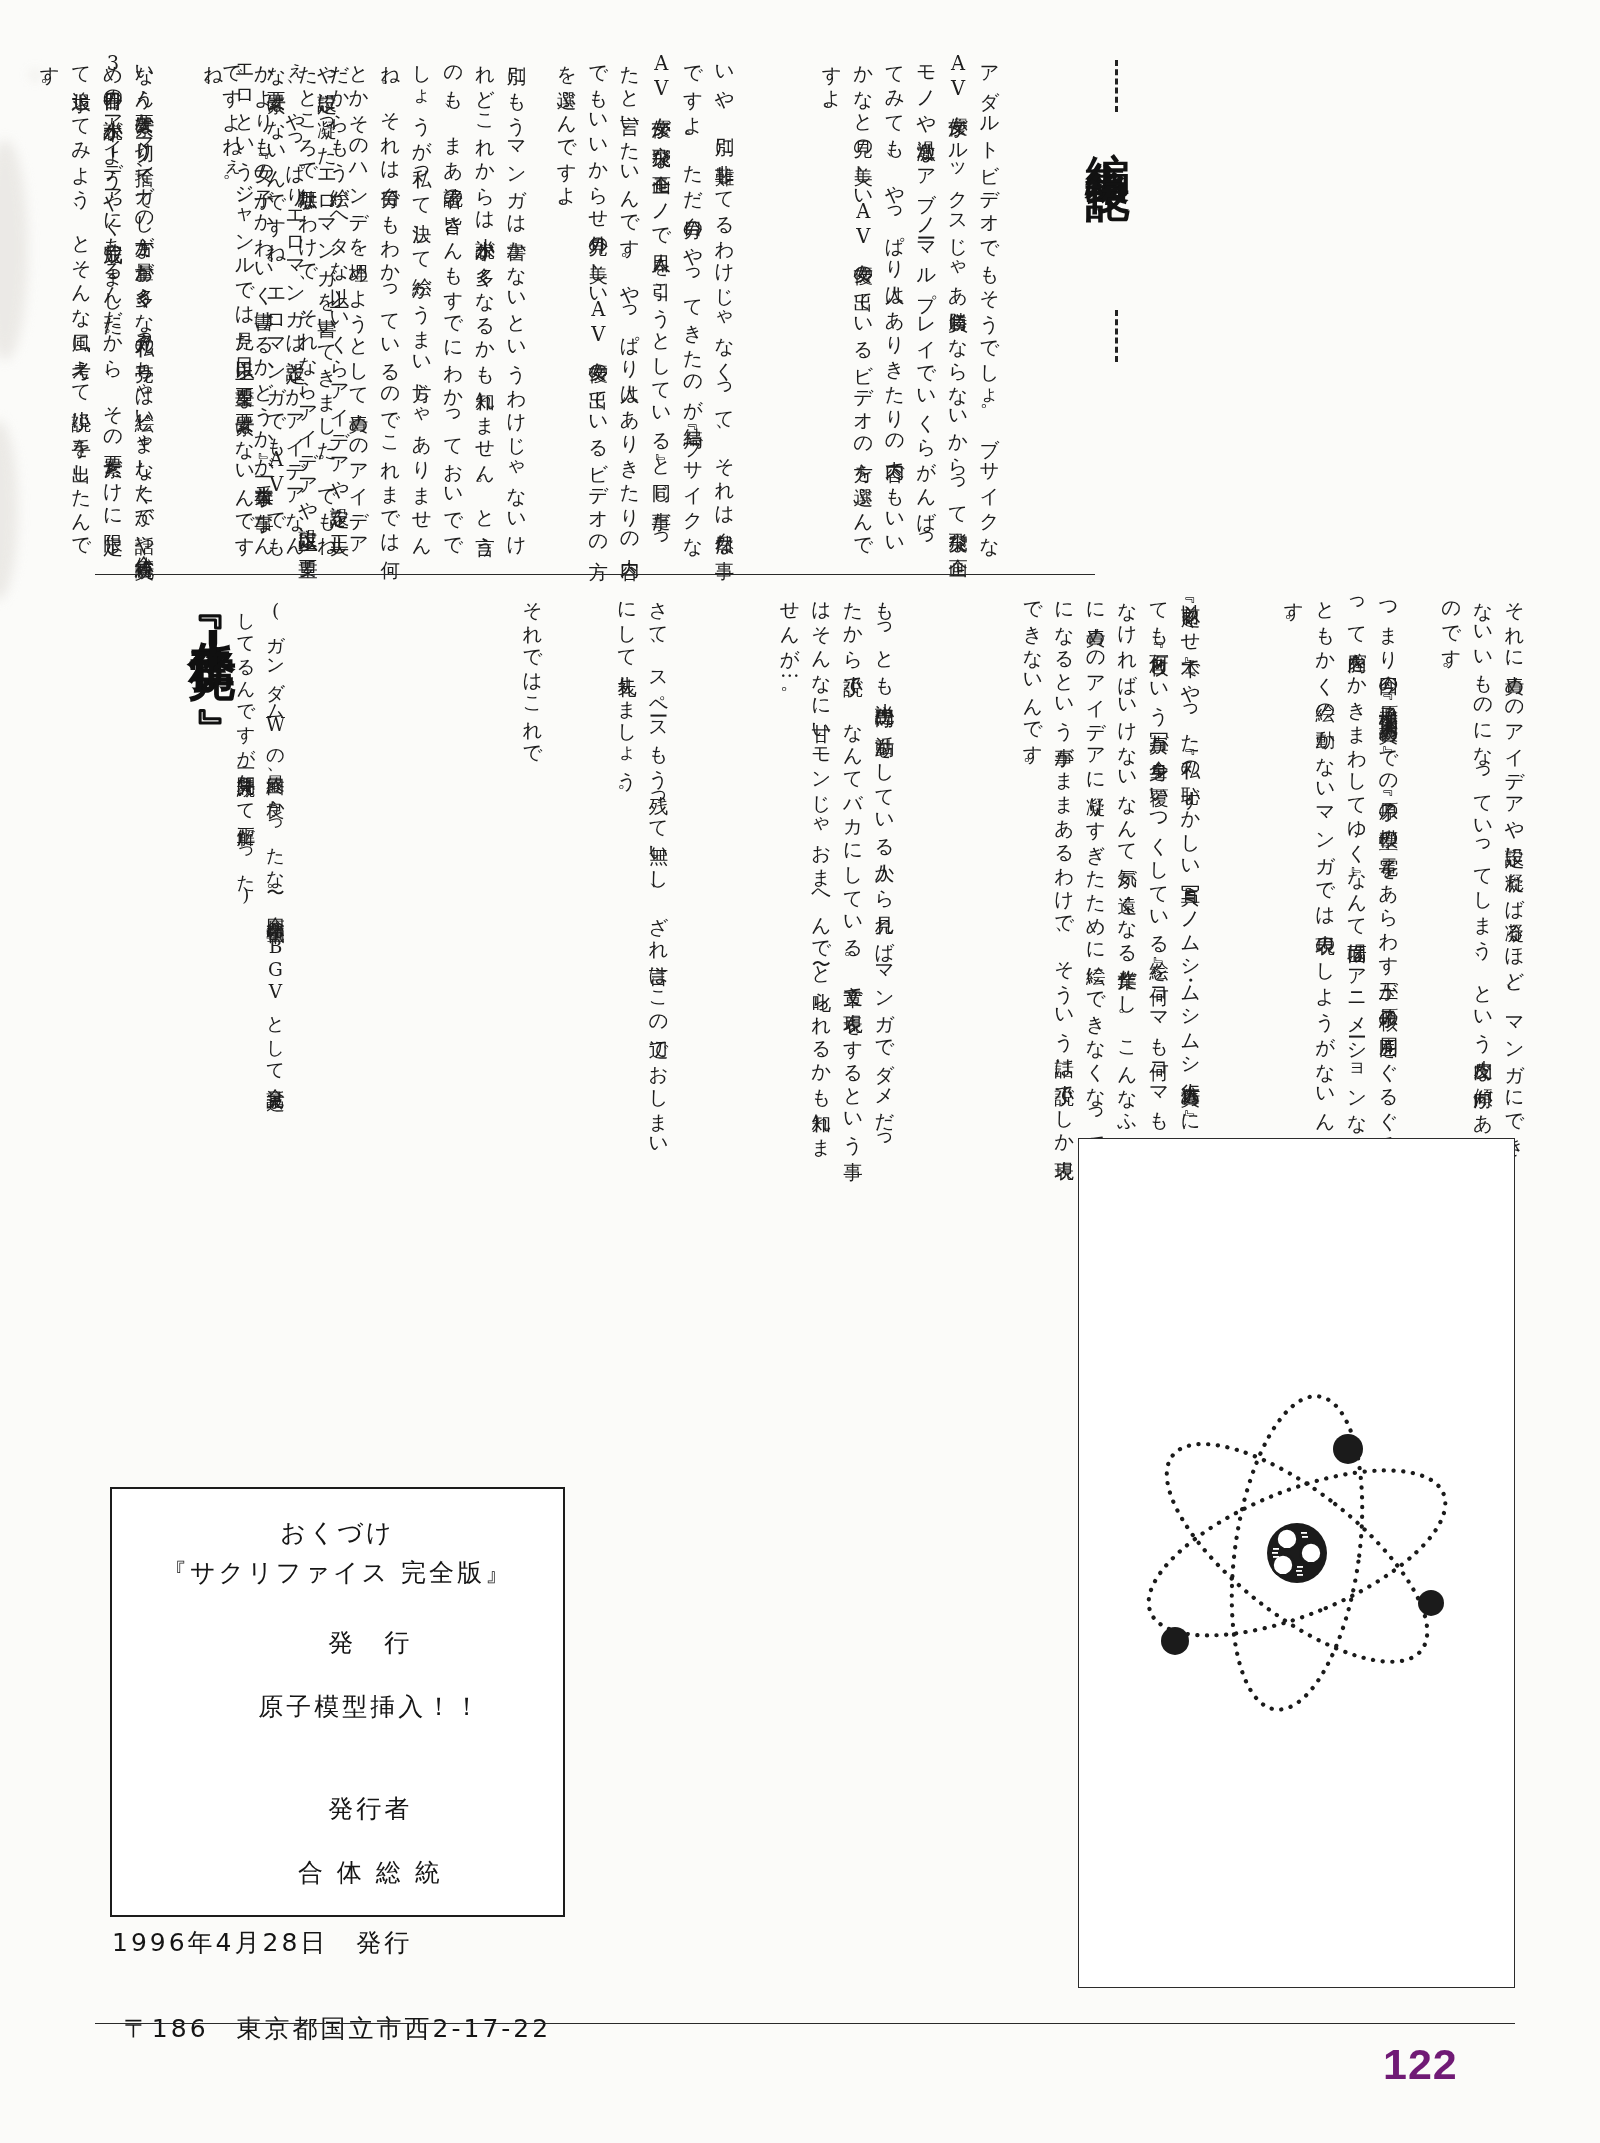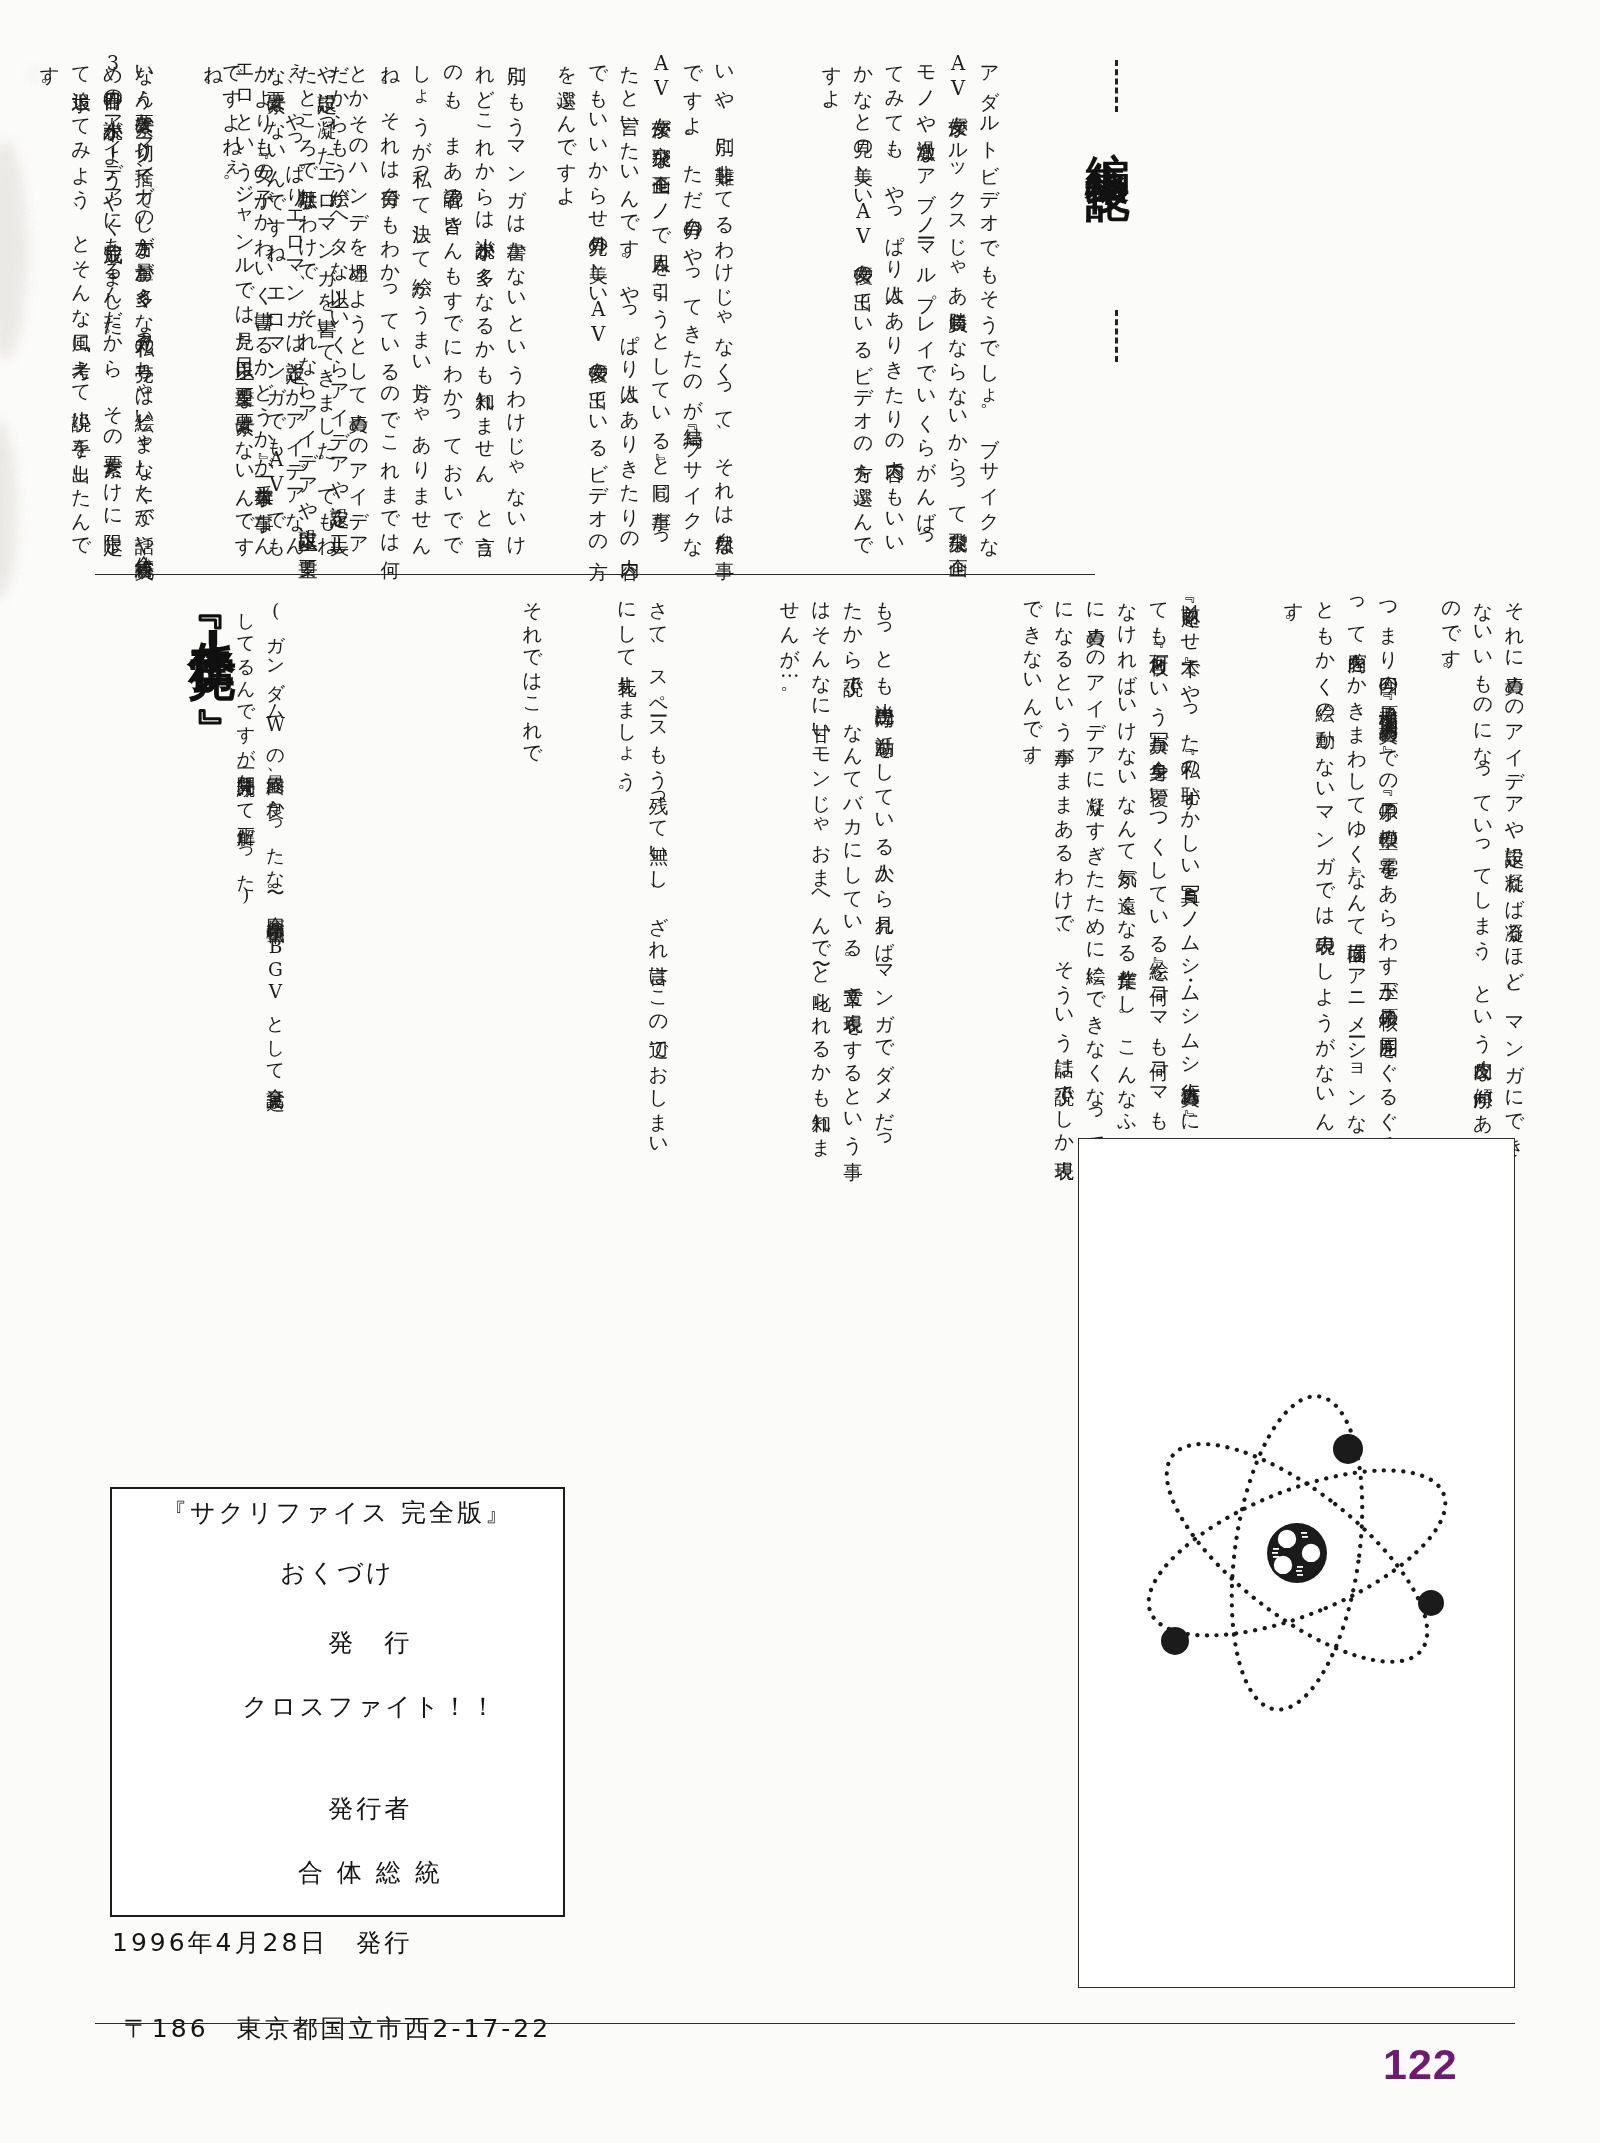--- a/index.html
+++ b/index.html
@@ -147,26 +147,26 @@
   <div class="vcol small" style="right:1310px;top:600px;height:480px;width:40px;">(ガンダムWの最終回、良かったな〜。今回原稿執筆のBGVとして全話見返してるんですが一年間見続けて正解だった)</div>
 
   <div class="vcol" style="right:70px;top:588px;height:560px;width:118px;">それに責めのアイデアや設定に凝れば凝るほど、マンガにできないいものになっていってしまう、という皮肉な傾向があるのです。</div>
   <div class="vcol" style="right:196px;top:588px;height:560px;width:190px;">つまり今回の『原子模型挿入・周期表責め』での『原子の模型の電子をあらわす玉が原子核の周囲をぐるぐる回って膣内をかきまわしてゆく』なんて場面はアニメーションならともかく絵の動かないマンガでは表現のしようがないんです。</div>
   <div class="vcol" style="right:394px;top:588px;height:560px;width:300px;">以前『超くせ本』でやった『私の恥ずかしい写真ミノムシ・ムシムシ大行進責め』にしても『何百枚という写真が全身を覆いつくしている』絵を何コマも何コマも書かなければいけないなんて気が遠くなる作業だし。こんなふうに責めのアイデアに凝りすぎたために絵にできなくなって没になるという事がままあるわけで、そういう話は小説でしか表現できないんです。</div>
   <div class="vcol" style="right:700px;top:588px;height:560px;width:218px;">もっとも小説専門に活動をしている人から見ればマンガでダメだったから小説で、なんてバカにしている。文章で表現をするという事はそんなに甘いモンじゃおまへんで〜と叱られるかも知れませんが…。</div>
   <div class="vcol" style="right:926px;top:588px;height:560px;width:120px;">さて、スペースもう残って無いし、ざれ言はこの辺でおしまいにして失礼しましょう。</div>
   <div class="vcol" style="right:1052px;top:588px;height:560px;width:44px;">それではこれで</div>
 
   <div id="colophon">
+    <div class="line c-okuzuke">おくづけ</div>
     <div class="line c-title">『サクリファイス 完全版』</div>
-    <div class="line c-okuzuke">おくづけ</div>
     <div class="line c-row">
       <span>発　行</span>
       <span style="display:inline-block;width:36px;"></span>
-      <span>クロスファイト！！</span>
+      <span>原子模型挿入！！</span>
     </div>
     <div class="line c-row">
       <span>発行者</span>
       <span style="display:inline-block;width:36px;"></span>
       <span>合 体 総 統</span>
     </div>
     <div class="line c-date">1996年4月28日　発行</div>
     <div class="line c-addr1">〒186　東京都国立市西2-17-22</div>
   </div>
 

